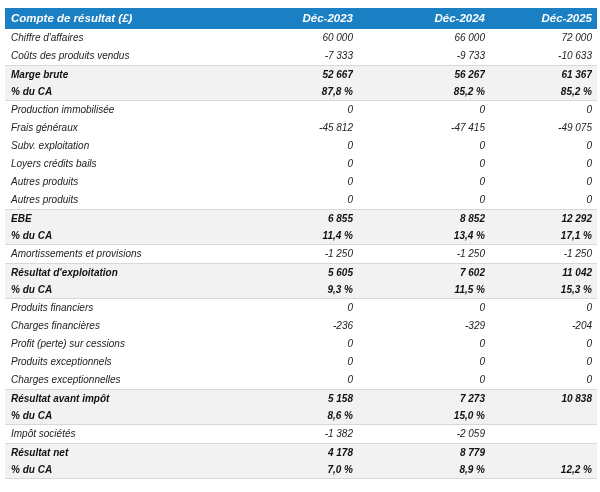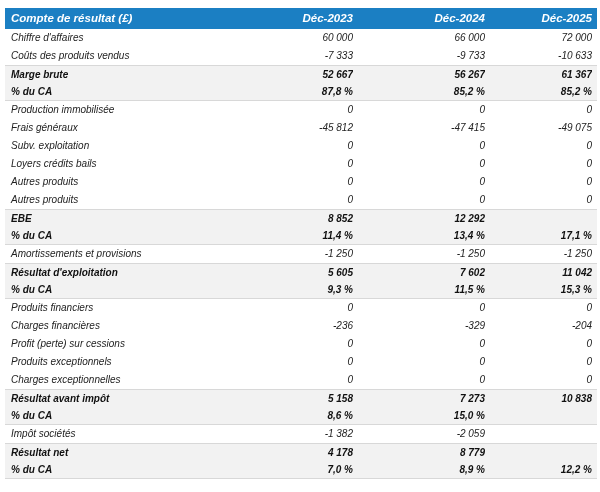--- a/index.html
+++ b/index.html
@@ -121,20 +121,21 @@
           <div class="cell num">0</div>
         </div>
         <div class="grid-row row">
           <div class="cell label">Autres produits</div>
           <div class="cell num">0</div>
           <div class="cell num">0</div>
           <div class="cell num">0</div>
         </div>
         <div class="grid-row row em grp-top">
           <div class="cell label">EBE</div>
+          <div class="cell num">6 855</div>
           <div class="cell num">8 852</div>
           <div class="cell num">12 292</div>
         </div>
         <div class="grid-row row em grp-bottom">
           <div class="cell label">% du CA</div>
           <div class="cell num">11,4 %</div>
           <div class="cell num">13,4 %</div>
           <div class="cell num">17,1 %</div>
         </div>
         <div class="grid-row row">

